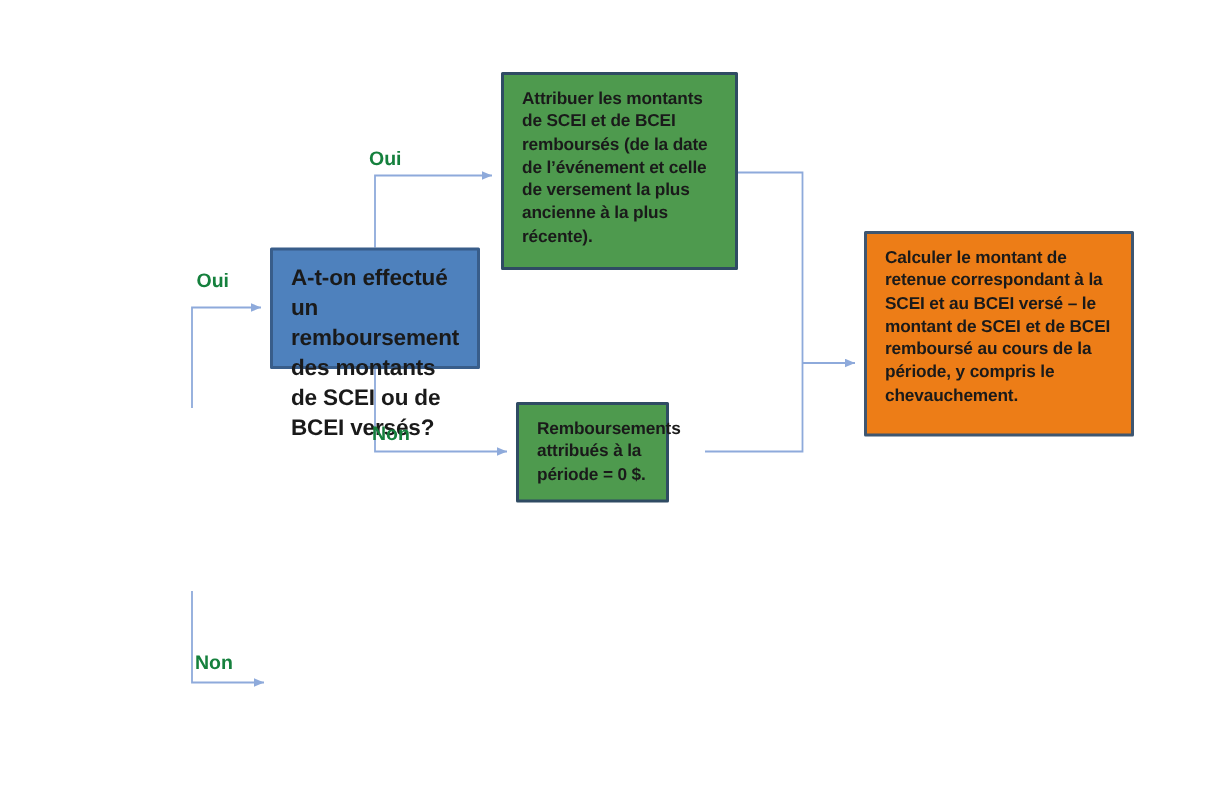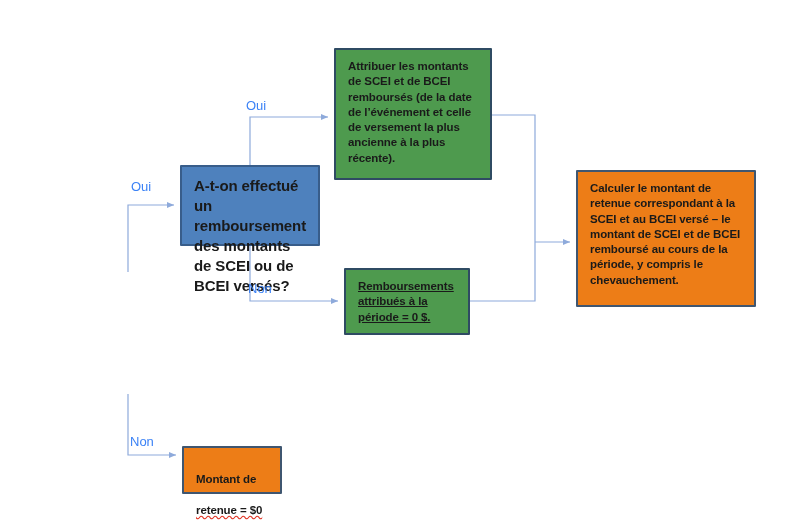--- a/index.html
+++ b/index.html
@@ -35,48 +35,47 @@
     background: #4E81BD;
     border: 2px solid #385D8A;
   }
   .node.green {
     background: #4E9A4E;
     border: 2px solid #2F4B63;
   }
   .node.orange {
     background: #ED7D17;
     border: 2px solid #3F5670;
-    margin-top: 16px;
   }
   .node .txt {
     display: block;
     width: 100%;
   }
 
   
   #node-start      { left: 63px;  top: 272px; width: 130px; height: 122px; font-size: 11.5px; }
   #node-decision   { left: 180px; top: 165px; width: 140px; height: 81px;  font-size: 15px; }
   #node-attribuer  { left: 334px; top: 48px;  width: 158px; height: 132px; font-size: 11.5px; }
-  #node-rembours   { left: 344px; top: 268px; width: 126px; height: 67px;  font-size: 11.5px; text-decoration: underline; }
+  #node-rembours   { left: 344px; top: 268px; width: 102px; height: 67px;  font-size: 11.5px; }
   #node-calculer   { left: 576px; top: 154px; width: 180px; height: 137px; font-size: 11.5px; }
   #node-montant0   { left: 182px; top: 430px; width: 100px; height: 48px;  font-size: 11.5px; }
 
   
   #wires {
     position: absolute;
     left: 0; top: 0;
     width: 804px; height: 523px;
     z-index: 1;
   }
 
   .edge-label {
     position: absolute;
     font-size: 13px;
-    font-weight: normal;
-    color: #3b82f6;
+    font-weight: bold;
+    color: #15803d;
     z-index: 4;
     white-space: nowrap;
   }
   #label-oui-1 { left: 131px; top: 179px; }
   #label-non-1 { left: 130px; top: 434px; }
   #label-oui-2 { left: 246px; top: 98px; }
   #label-non-2 { left: 248px; top: 281px; }
 
   .spell {
     text-decoration: underline wavy #e03020;
@@ -127,20 +126,14 @@
   </div>
 
   <div class="node green" id="node-rembours">
     <span class="txt">Remboursements attribués à la période = 0 $.</span>
   </div>
 
   <div class="node orange" id="node-calculer">
     <span class="txt">Calculer le montant de retenue correspondant à la SCEI et au BCEI versé – le montant de SCEI et de BCEI remboursé au cours de la période, y compris le chevauchement.</span>
   </div>
 
-  <div class="node orange" id="node-montant0">
-    <span class="txt">
-      <span>Montant de</span><br>
-      <span class="spell">retenue = $0</span>
-    </span>
-  </div>
 
 </div>
 
 </body></html>

